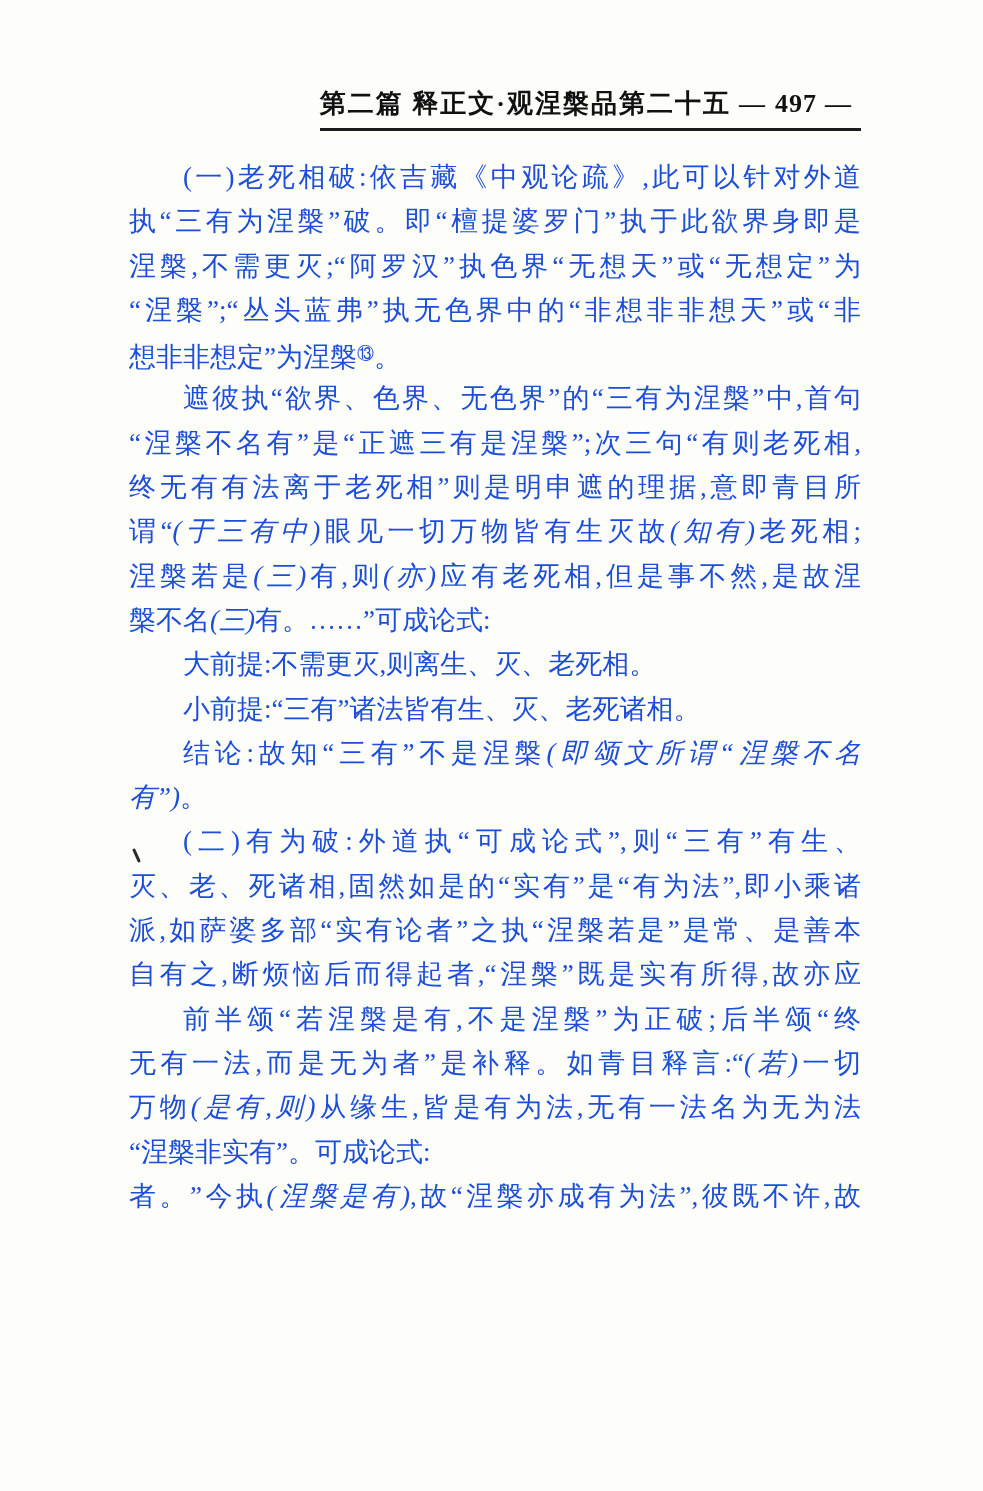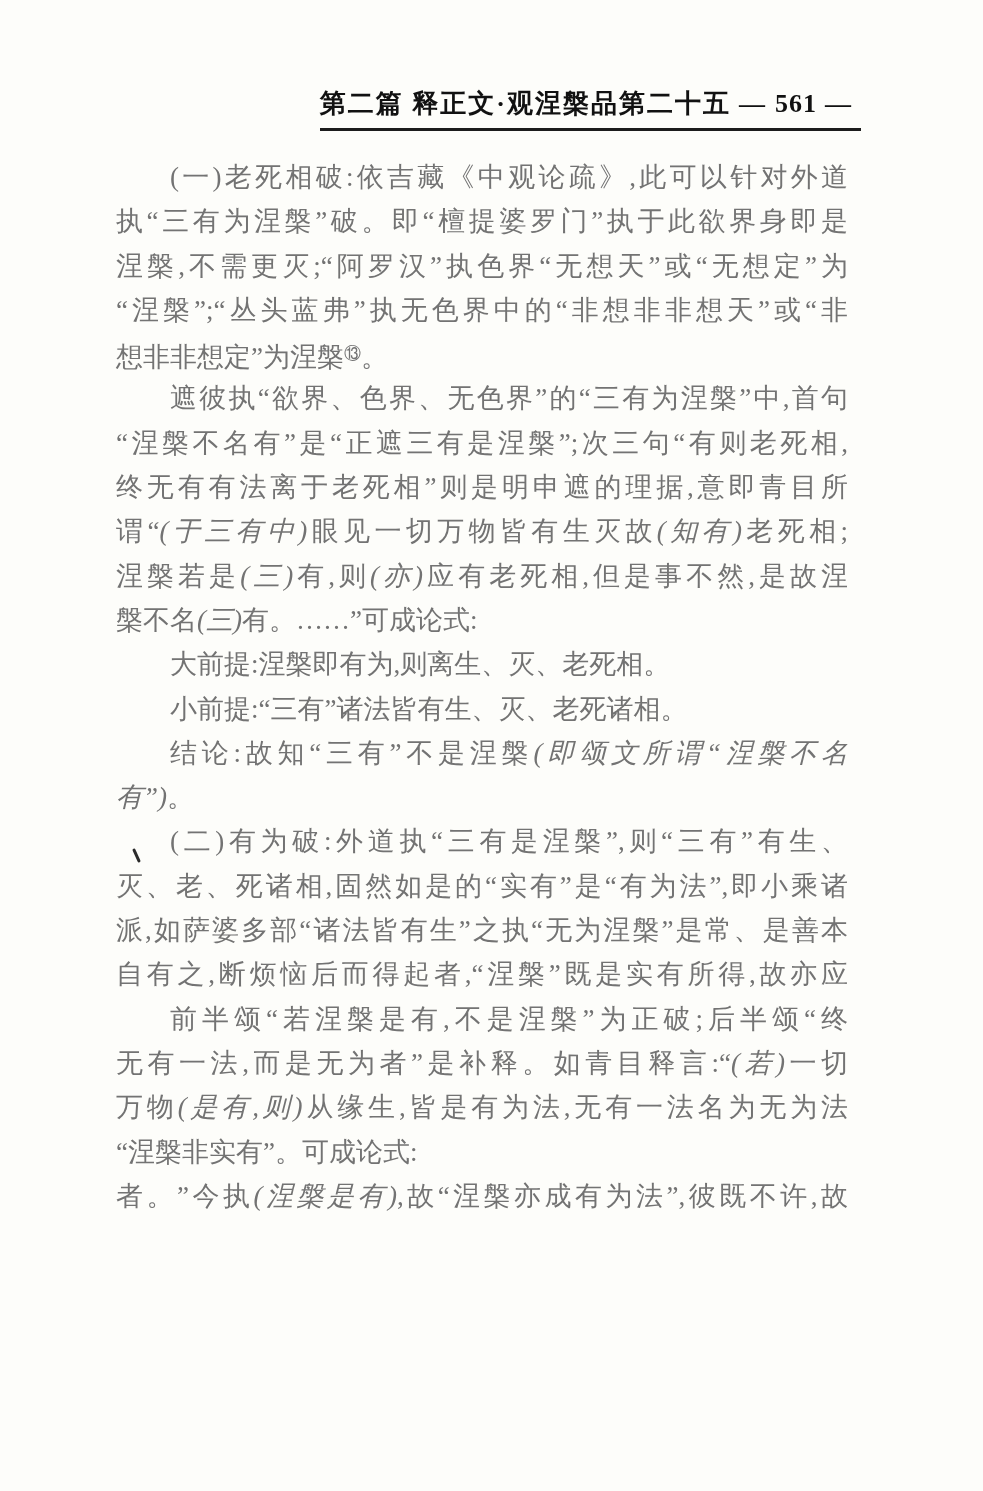--- a/index.html
+++ b/index.html
@@ -28,26 +28,26 @@
     font-size: 26px;
     font-weight: 700;
     letter-spacing: 2px;
     color: #111;
   }
   .hd-sep { margin: 0 8px; font-weight: 700; }
   .hd-num { letter-spacing: 1px; }
   
   .body-text {
     position: absolute;
-    left: 116px;
+    left: 129px;
     top: 155px;
     width: 732px;
     font-size: 27px;
     line-height: 44.3px;
-    color: #737373;
+    color: #1d4ed8;
   }
   .line { height: 44.3px; white-space: normal; }
   .line.full { text-align: justify; text-align-last: justify; }
   .line.indent { padding-left: 54px; }
   .kai { font-style: italic; }
   .sup {
     font-size: 17px;
     vertical-align: 7px;
     letter-spacing: 0;
   }
@@ -63,43 +63,43 @@
     transform: rotate(-24deg);
   }
 </style>
 </head>
 <body>
 
 <div class="page">
 
   <div class="header-wrap">
     <div class="header-inner">
-      <span>第二篇 释正文·观涅槃品第二十五</span><span class="hd-sep">—</span><span class="hd-num">561</span><span class="hd-sep">—</span>
+      <span>第二篇 释正文·观涅槃品第二十五</span><span class="hd-sep">—</span><span class="hd-num">497</span><span class="hd-sep">—</span>
     </div>
   </div>
 
   <div class="body-text" id="body-lines">
       <div class="line indent full"><span>(一)老死相破:依吉藏《中观论疏》,此可以针对外道</span></div>
       <div class="line full"><span>执“三有为涅槃”破。即“檀提婆罗门”执于此欲界身即是</span></div>
       <div class="line full"><span>涅槃,不需更灭;“阿罗汉”执色界“无想天”或“无想定”为</span></div>
       <div class="line full"><span>“涅槃”;“丛头蓝弗”执无色界中的“非想非非想天”或“非</span></div>
       <div class="line"><span>想非非想定”为涅槃</span><span class="sup">⑬</span><span>。</span></div>
       <div class="line indent full"><span>遮彼执“欲界、色界、无色界”的“三有为涅槃”中,首句</span></div>
       <div class="line full"><span>“涅槃不名有”是“正遮三有是涅槃”;次三句“有则老死相,</span></div>
       <div class="line full"><span>终无有有法离于老死相”则是明申遮的理据,意即青目所</span></div>
       <div class="line full"><span>谓“</span><span class="kai">(于三有中)</span><span>眼见一切万物皆有生灭故</span><span class="kai">(知有)</span><span>老死相;</span></div>
       <div class="line full"><span>涅槃若是</span><span class="kai">(三)</span><span>有,则</span><span class="kai">(亦)</span><span>应有老死相,但是事不然,是故涅</span></div>
       <div class="line"><span>槃不名</span><span class="kai">(三)</span><span>有。……”可成论式:</span></div>
-      <div class="line indent"><span>大前提:涅槃即有为,则离生、灭、老死相。</span></div>
+      <div class="line indent"><span>大前提:不需更灭,则离生、灭、老死相。</span></div>
       <div class="line indent"><span>小前提:“三有”诸法皆有生、灭、老死诸相。</span></div>
       <div class="line indent full"><span>结论:故知“三有”不是涅槃</span><span class="kai">(即颂文所谓“涅槃不名</span></div>
       <div class="line"><span class="kai">有”)</span><span>。</span></div>
-      <div class="line indent full"><span>(二)有为破:外道执“三有是涅槃”,则“三有”有生、</span></div>
+      <div class="line indent full"><span>(二)有为破:外道执“可成论式”,则“三有”有生、</span></div>
       <div class="line full"><span>灭、老、死诸相,固然如是的“实有”是“有为法”,即小乘诸</span></div>
-      <div class="line full"><span>派,如萨婆多部“诸法皆有生”之执“无为涅槃”是常、是善本</span></div>
+      <div class="line full"><span>派,如萨婆多部“实有论者”之执“涅槃若是”是常、是善本</span></div>
       <div class="line full"><span>自有之,断烦恼后而得起者,“涅槃”既是实有所得,故亦应</span></div>
       <div class="line indent full"><span>前半颂“若涅槃是有,不是涅槃”为正破;后半颂“终</span></div>
       <div class="line full"><span>无有一法,而是无为者”是补释。如青目释言:“</span><span class="kai">(若)</span><span>一切</span></div>
       <div class="line full"><span>万物</span><span class="kai">(是有,则)</span><span>从缘生,皆是有为法,无有一法名为无为法</span></div>
       <div class="line"><span>“涅槃非实有”。可成论式:</span></div>
       <div class="line full"><span>者。”今执</span><span class="kai">(涅槃是有)</span><span>,故“涅槃亦成有为法”,彼既不许,故</span></div>
     </div>
 
   <div class="artifact"></div>
 

